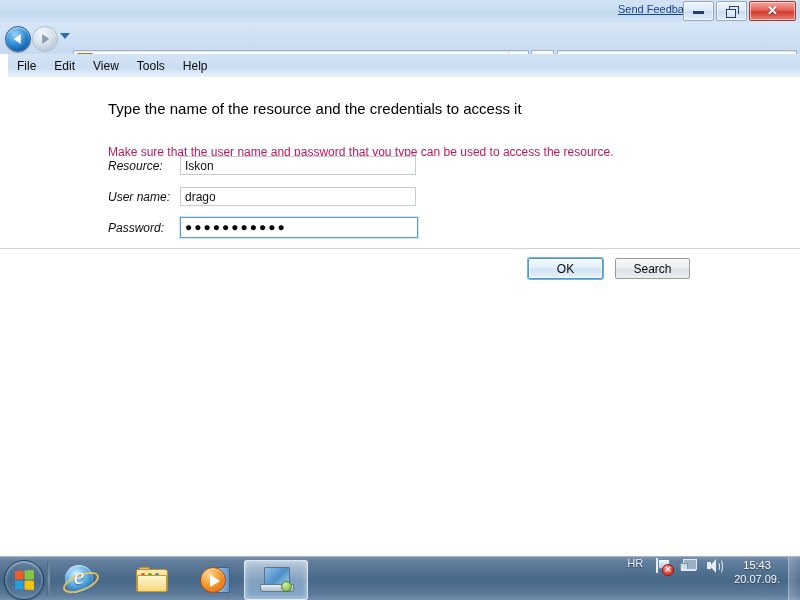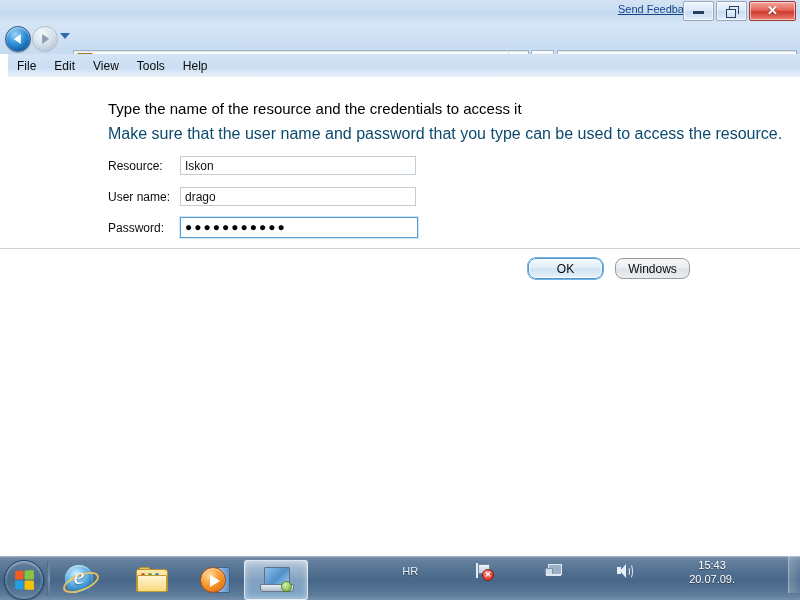--- a/index.html
+++ b/index.html
@@ -296,41 +296,42 @@
   }
   .page-title {
     position: absolute;
     left: 108px; top: 21px;
     font-size: 15px;
     color: #000000;
     white-space: nowrap;
   }
   .page-subtitle {
     position: absolute;
-    left: 108px; top: 46px;
-    font-size: 16px;
-    color: #0c4a6e;
+    left: 108px; top: 66px;
+    font-size: 12px;
+    color: #be185d;
     white-space: nowrap;
   }
 
   .form {
     position: absolute;
     left: 108px; top: 76px;
   }
   .form-row {
     display: flex;
     align-items: center;
     height: 21px;
     margin-bottom: 10px;
   }
   .form-label {
     width: 72px;
     font-size: 12px;
     color: #0d0d0d;
     flex: none;
+    font-style: italic;
   }
   .form-input {
     width: 236px;
     height: 19px;
     border: 1px solid #c3cdd6;
     background: #ffffff;
     font-family: "Liberation Sans", sans-serif;
     font-size: 12px;
     color: #111111;
     padding: 0 4px;
@@ -364,21 +365,21 @@
     display: flex;
     gap: 12px;
   }
   .btn {
     width: 75px;
     height: 21px;
     font-family: "Liberation Sans", sans-serif;
     font-size: 12px;
     color: #0a0a0a;
     border: 1px solid #9a9a9a;
-    border-radius: 8px;
+    border-radius: 2px;
     background: linear-gradient(to bottom, #f5f7f9 0%, #eceff2 46%, #dde2e7 52%, #eaeef2 100%);
     cursor: pointer;
   }
   .btn.default {
     border: 1px solid #4b96d0;
     box-shadow: 0 0 0 1px rgba(92,165,219,.85), inset 0 0 0 1px #ffffff;
     background: linear-gradient(to bottom, #f4fafe 0%, #e2eef9 46%, #cfe2f4 52%, #e6f1fb 100%);
   }
 
   
@@ -559,22 +560,21 @@
     background: radial-gradient(circle at 35% 30%, #d6f0a8, #6ab032);
     border: 1px solid #4a7f22;
   }
 
   
   .tray {
     position: absolute;
     right: 0; top: 0;
     height: 28px;
     display: flex;
-    align-items: center;
-    gap: 45px;
+    align-items: flex-start;
   }
   .tray-lang {
     font-size: 11px;
     color: #e9f1f8;
     margin-right: 12px;
     text-shadow: 0 1px 1px rgba(0,0,0,.5);
     cursor: pointer;
   }
   .tray-icon {
     width: 18px;
@@ -745,21 +745,21 @@
             <span class="pwd-dots">●●●●●●●●●●●</span>
           </div>
         </div>
 
       </div>
 
       <div class="sep-line"></div>
 
       <div class="btn-row">
         <button class="btn default">OK</button>
-        <button class="btn">Windows</button>
+        <button class="btn">Search</button>
       </div>
     </div>
 
   </div>
 
   <div class="taskbar">
 
     <div class="start-orb">
       <span class="orb-flag">
         <i class="of1"></i>

